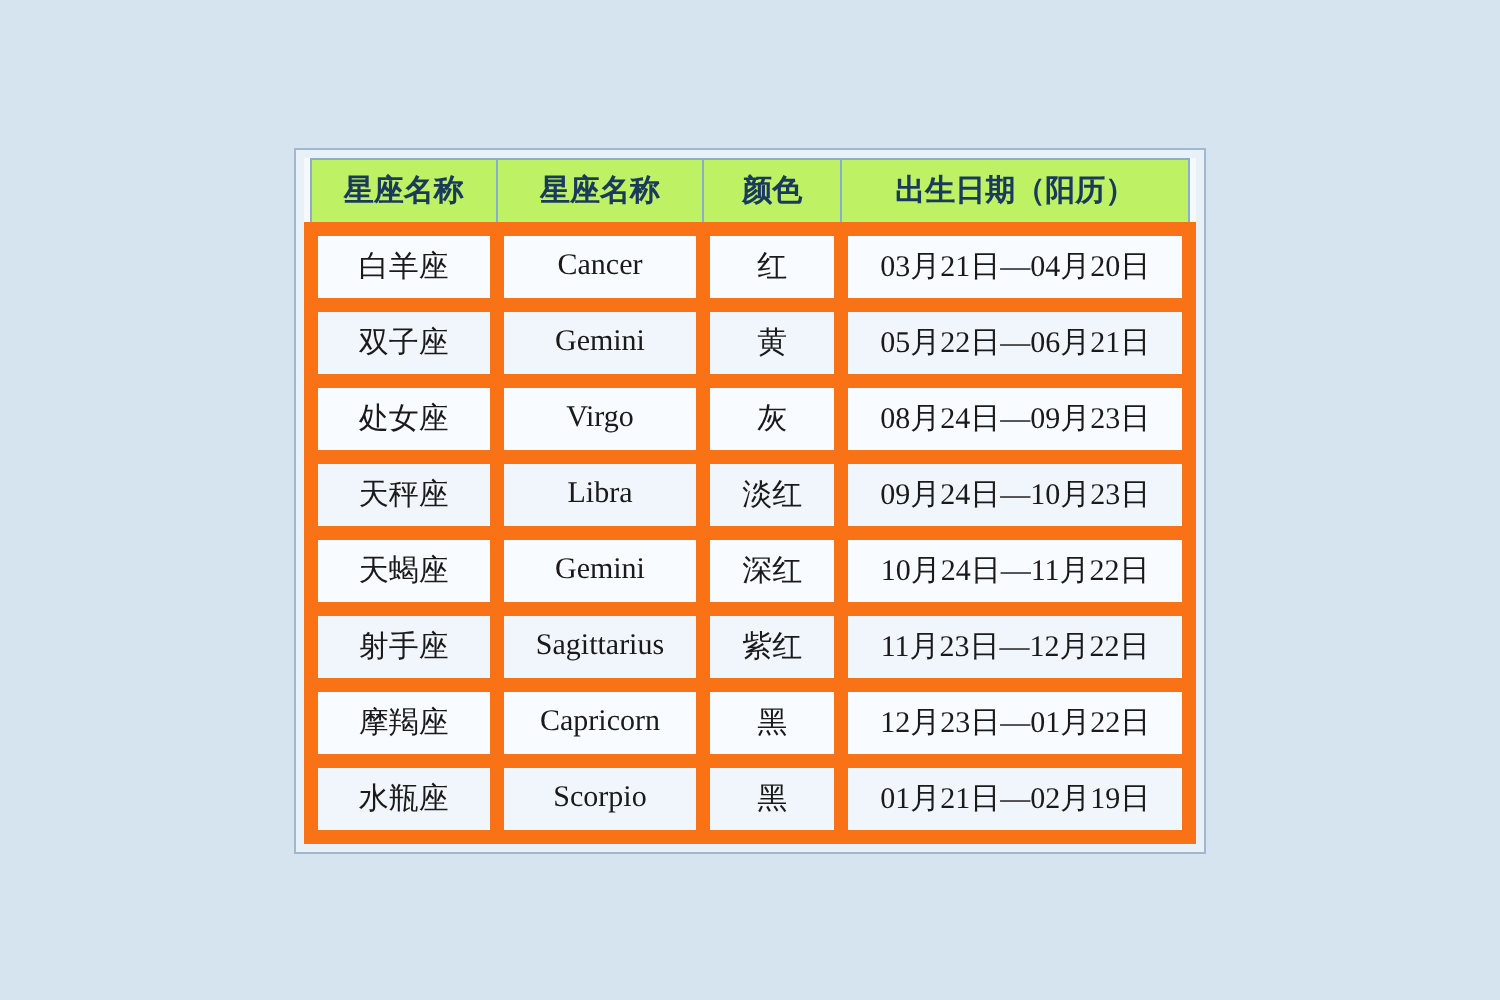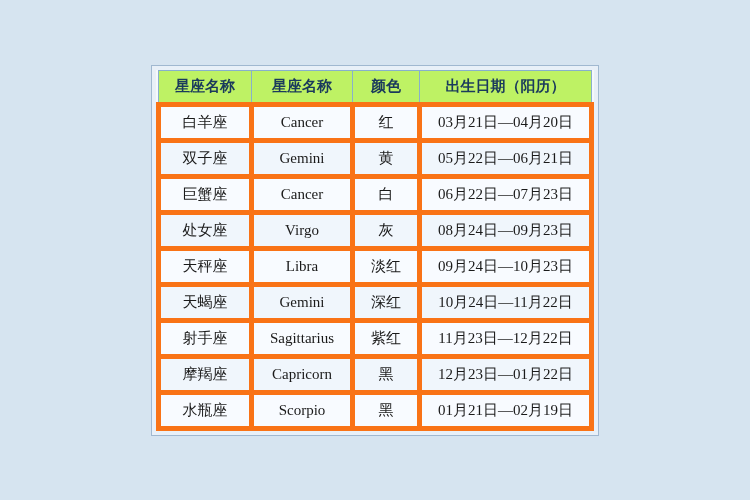--- a/index.html
+++ b/index.html
@@ -33,21 +33,21 @@
       background-color: #bef264;
       border: 1px solid #88b0cc;
       padding: 6px 16px;
       text-align: center;
       font-weight: bold;
       font-size: 15px;
       color: #1a3a5c;
     }
 
     td {
-      border: 5px solid #f97316;
+      border: 7px solid #f97316;
       padding: 6px 16px;
       text-align: center;
       font-size: 15px;
       color: #1a1a1a;
       background-color: #f8fbff;
     }
 
     tr:nth-child(even) td {
       background-color: #f0f6fc;
     }
@@ -70,26 +70,20 @@
           <td>白羊座</td>
           <td>Cancer</td>
           <td>红</td>
           <td>03月21日—04月20日</td>
         </tr>
         <tr>
           <td>双子座</td>
           <td>Gemini</td>
           <td>黄</td>
           <td>05月22日—06月21日</td>
-        </tr>
-        <tr>
-          <td>巨蟹座</td>
-          <td>Cancer</td>
-          <td>白</td>
-          <td>06月22日—07月23日</td>
         </tr>
         <tr>
           <td>处女座</td>
           <td>Virgo</td>
           <td>灰</td>
           <td>08月24日—09月23日</td>
         </tr>
         <tr>
           <td>天秤座</td>
           <td>Libra</td>

